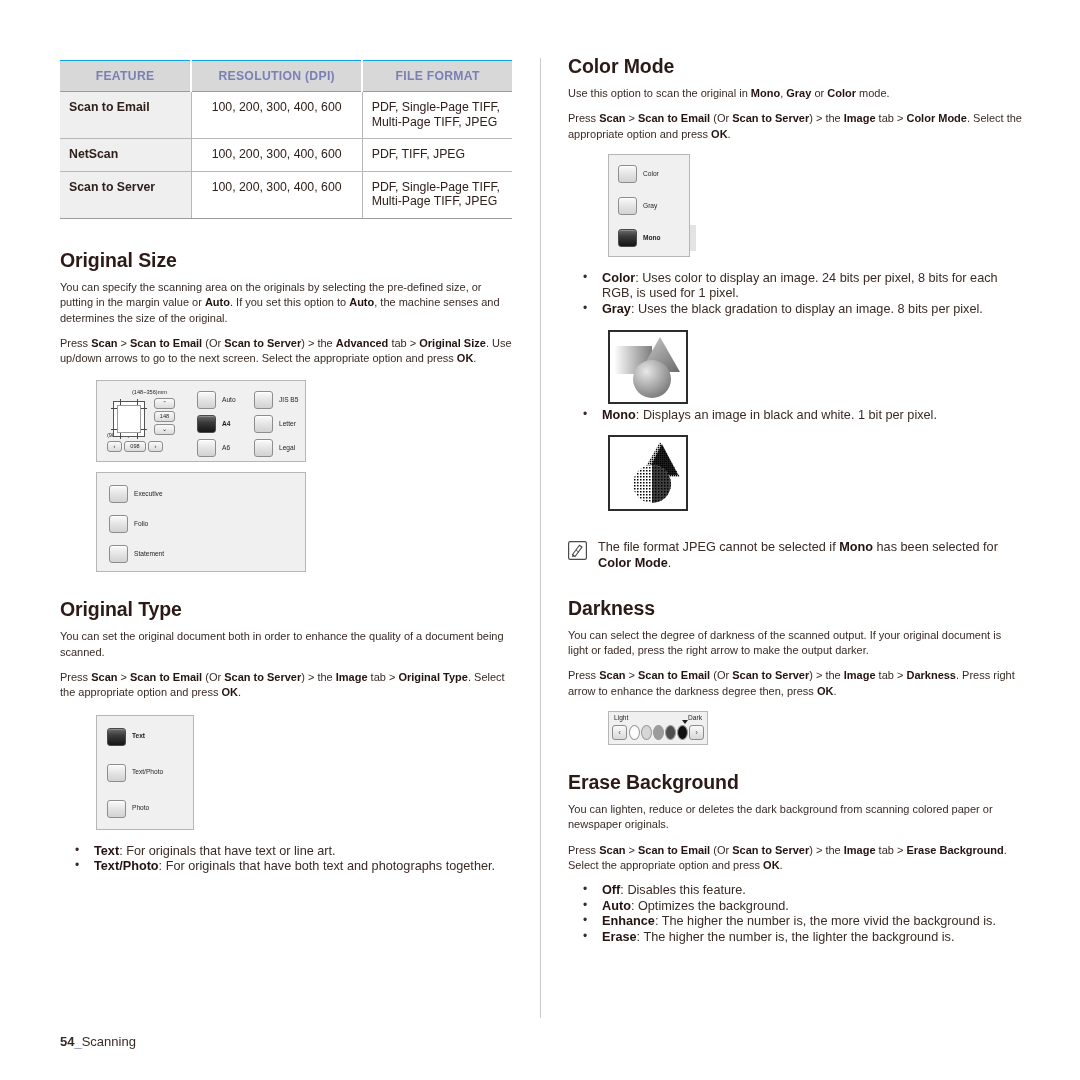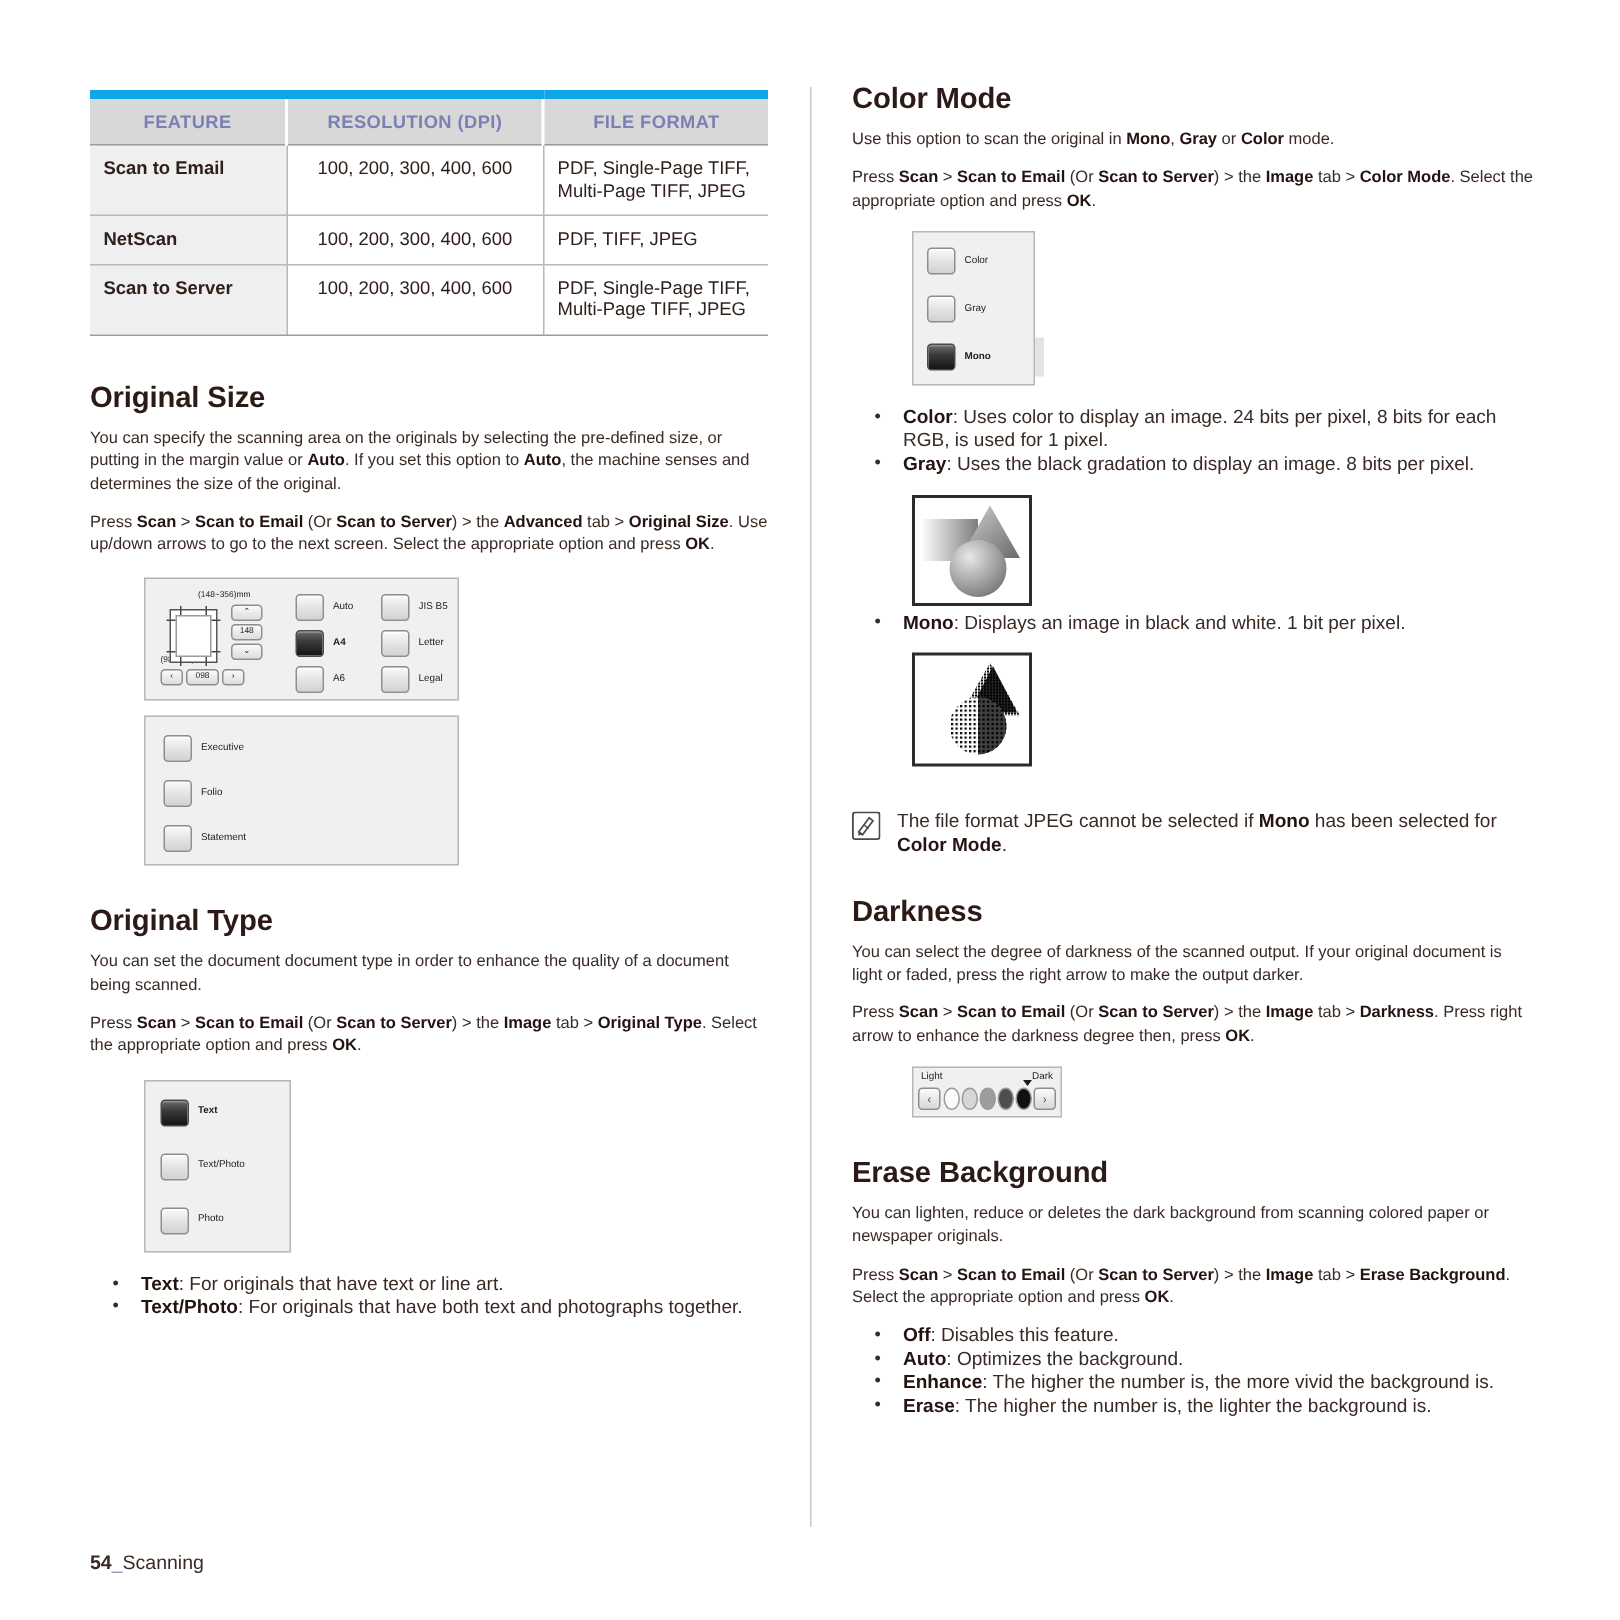--- a/index.html
+++ b/index.html
@@ -51,21 +51,21 @@
   
   table.feature-table { border-collapse: collapse; width: 452px; }
   table.feature-table th {
     background: #d8d8d8;
     color: #7b80b4;
     font-size: 12.2px; font-weight: bold;
     letter-spacing: 0.3px;
     padding: 8px 4px 8px 4px;
     text-align: center;
     border-bottom: 1px solid #9b9b9b;
-    border-top: 6px solid #0ea5e9;
+    border-top: 1px solid #0ea5e9;
   }
   table.feature-table th.c0 { width: 140px; }
   table.feature-table th.c1 { width: 182px; border-left: 2px solid #ffffff; }
   table.feature-table th.c2 { width: 162px; border-left: 2px solid #ffffff; }
   table.feature-table td {
     font-size: 12.3px; line-height: 14.6px;
     padding: 8px 9px 9px 9px;
     vertical-align: top;
     border-bottom: 1px solid #b7b7b7;
     color: #2f201b;
@@ -292,21 +292,21 @@
         </div>
         <div class="opt" style="left:12px;top:72px;">
           <span class="box"></span>
           <span class="lbl">Statement</span>
         </div>
       </div>
     </div>
 
     <div class="sec" style="margin-top:26px;">
       <h2>Original Type</h2>
-      <p>You can set the document document type in order to enhance the quality of a document being scanned.</p>
+      <p>You can set the original document both in order to enhance the quality of a document being scanned.</p>
       <p>Press <b>Scan</b> &gt; <b>Scan to Email</b> (Or <b>Scan to Server</b>) &gt; the <b>Image</b> tab &gt; <b>Original Type</b>. Select the appropriate option and press <b>OK</b>.</p>
 
       <div class="panel type">
         <div class="opt on rowhl" style="left:10px;top:12px;">
           <span class="box"></span>
           <span class="lbl">Text</span>
         </div>
         <div class="opt" style="left:10px;top:48px;">
           <span class="box"></span>
           <span class="lbl">Text/Photo</span>

